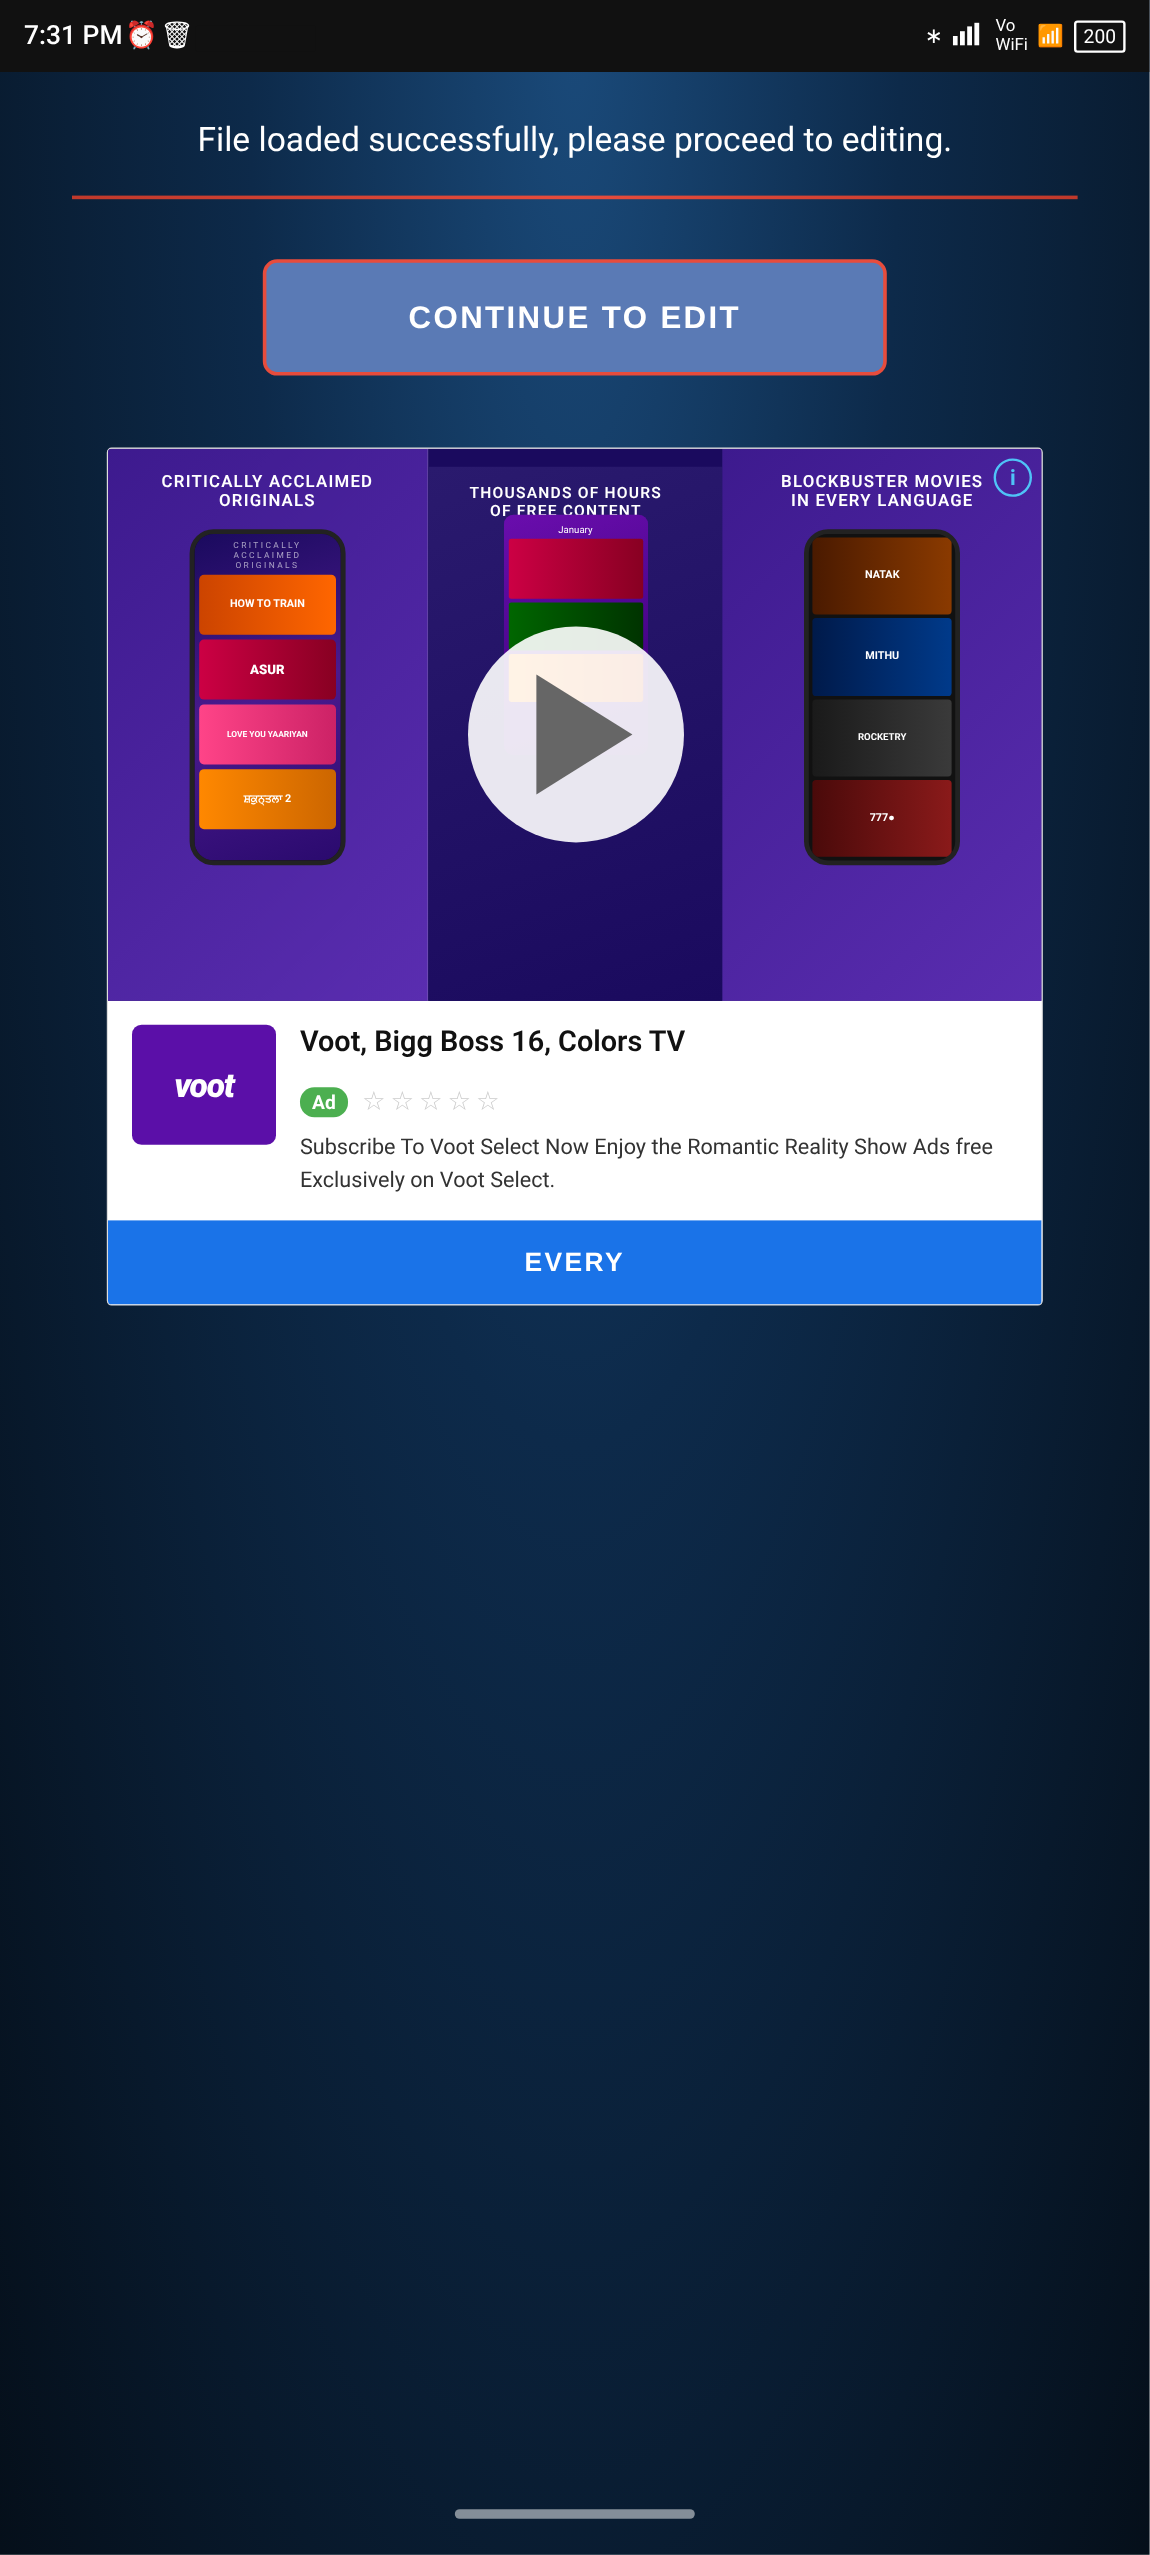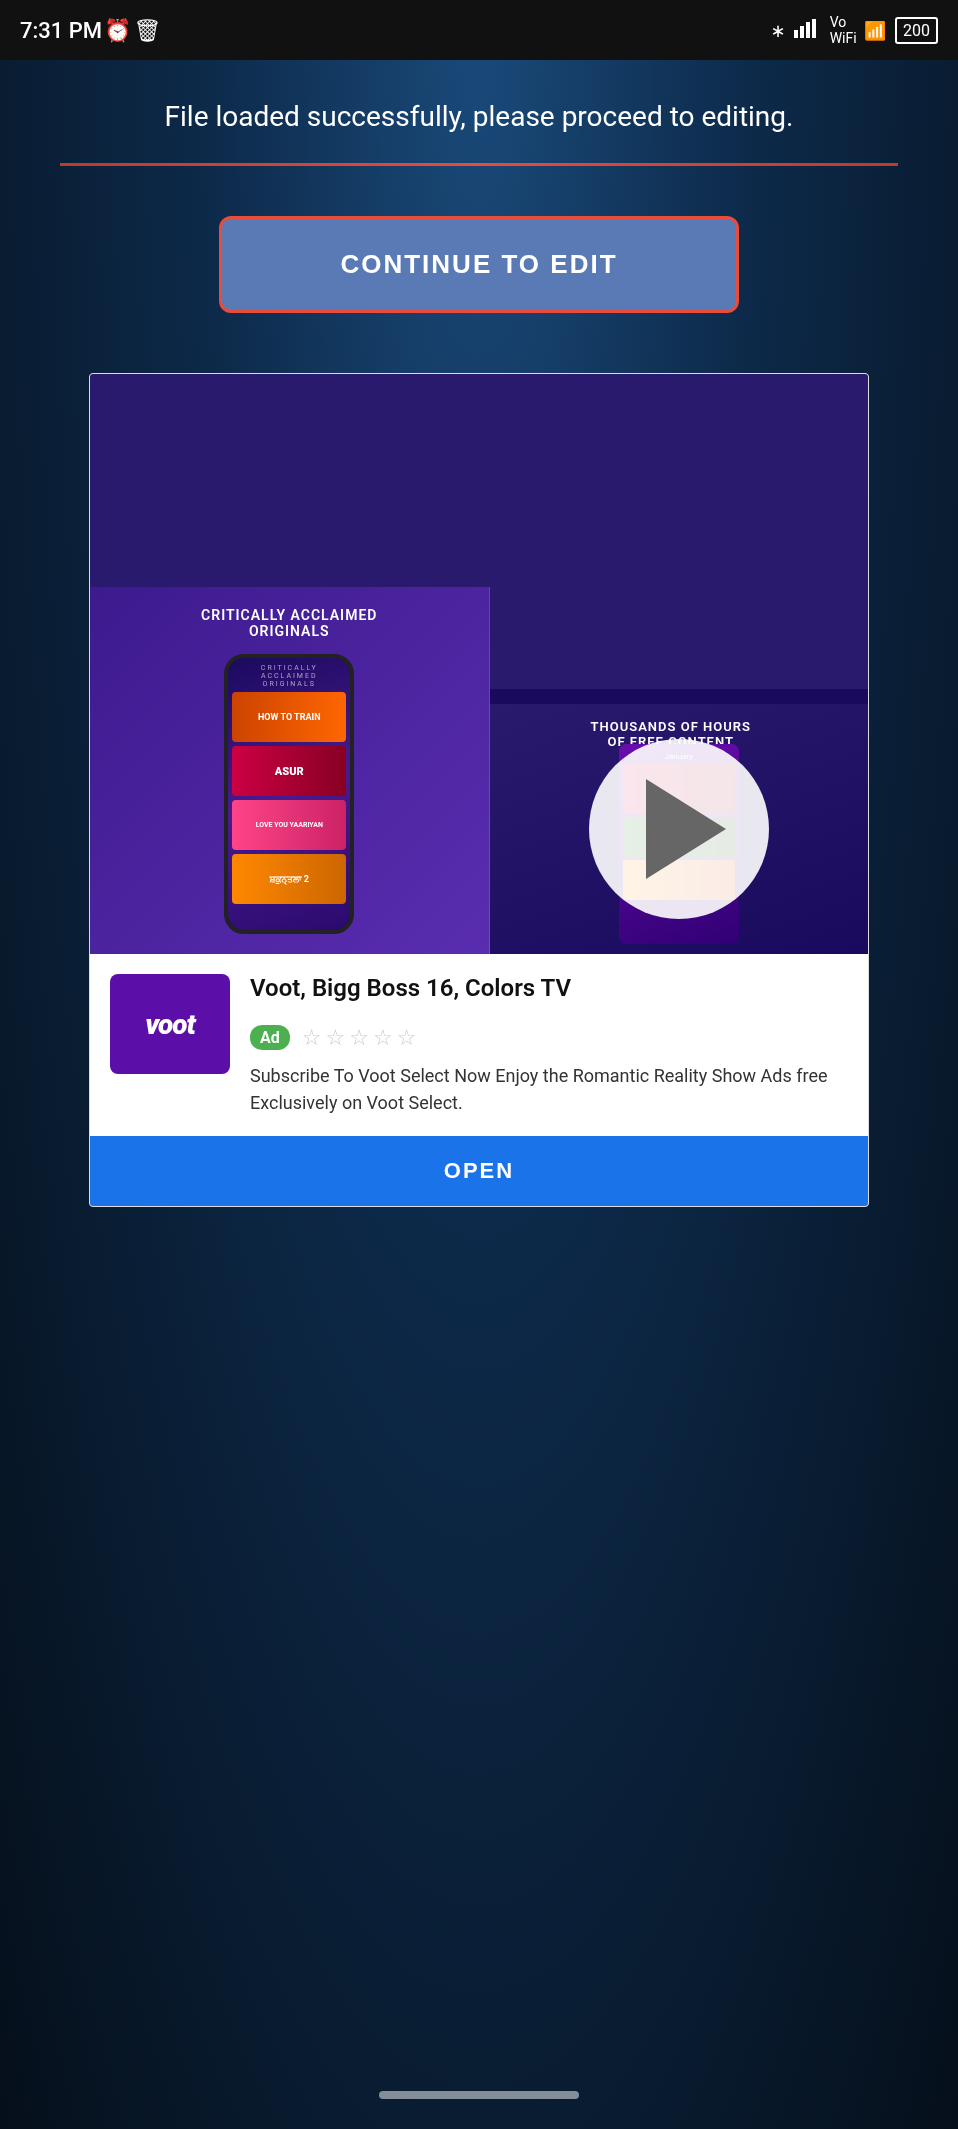--- a/index.html
+++ b/index.html
@@ -89,24 +89,23 @@
       background: white;
       border-radius: 4px;
       overflow: hidden;
       border: 1px solid #ddd;
       position: relative;
     }
 
     .ad-images-row {
       display: flex;
       width: 100%;
-      height: 580px;
+      height: 460px;
       background: #2a1a6e;
       position: relative;
-      align-items: flex-end;
     }
 
     .ad-image-panel {
       flex: 1;
       background: linear-gradient(135deg, #3d1a8e, #5a2db0);
       display: flex;
       flex-direction: column;
       align-items: center;
       justify-content: flex-start;
       padding: 20px 10px;
@@ -436,20 +435,32 @@
             </div>
           </div>
           <div class="play-overlay">
             <div class="play-circle">
               <div class="play-triangle"></div>
             </div>
           </div>
         </div>
       </div>
 
+      <div class="ad-image-panel" style="position:relative;">
+        <div class="ad-panel-label">BLOCKBUSTER MOVIES<br>IN EVERY LANGUAGE</div>
+        <div class="phone-mockup">
+          <div class="right-phone-screen">
+            <div class="movie-poster" style="height:65px; background:linear-gradient(90deg,#4a1a00,#8a3a00); font-size:9px;">NATAK</div>
+            <div class="movie-poster" style="height:65px; background:linear-gradient(90deg,#001a4a,#003a8a); font-size:9px;">MITHU</div>
+            <div class="movie-poster" style="height:65px; background:linear-gradient(90deg,#1a1a1a,#3a3a3a); font-size:8px;">ROCKETRY</div>
+            <div class="movie-poster" style="height:65px; background:linear-gradient(90deg,#4a0a0a,#8a1a1a); font-size:9px;">777●</div>
+          </div>
+        </div>
+        <div class="info-icon">i</div>
+      </div>
 
     </div>
 
     
     <div class="ad-bottom">
       <div class="voot-logo">
         <span class="voot-text">voot</span>
       </div>
       <div class="ad-info">
         <div class="ad-title">Voot, Bigg Boss 16, Colors TV</div>
@@ -461,21 +472,21 @@
             <span class="star">☆</span>
             <span class="star">☆</span>
             <span class="star">☆</span>
           </div>
         </div>
         <p class="ad-description">Subscribe To Voot Select Now Enjoy the Romantic Reality Show Ads free Exclusively on Voot Select.</p>
       </div>
     </div>
 
     
-    <button class="open-btn">OPEN</button>
+    <button class="open-btn">EVERY</button>
 
   </div>
 
 </div>
 
 <div class="home-indicator">
   <div class="home-bar"></div>
 </div>
 
 </body></html>

